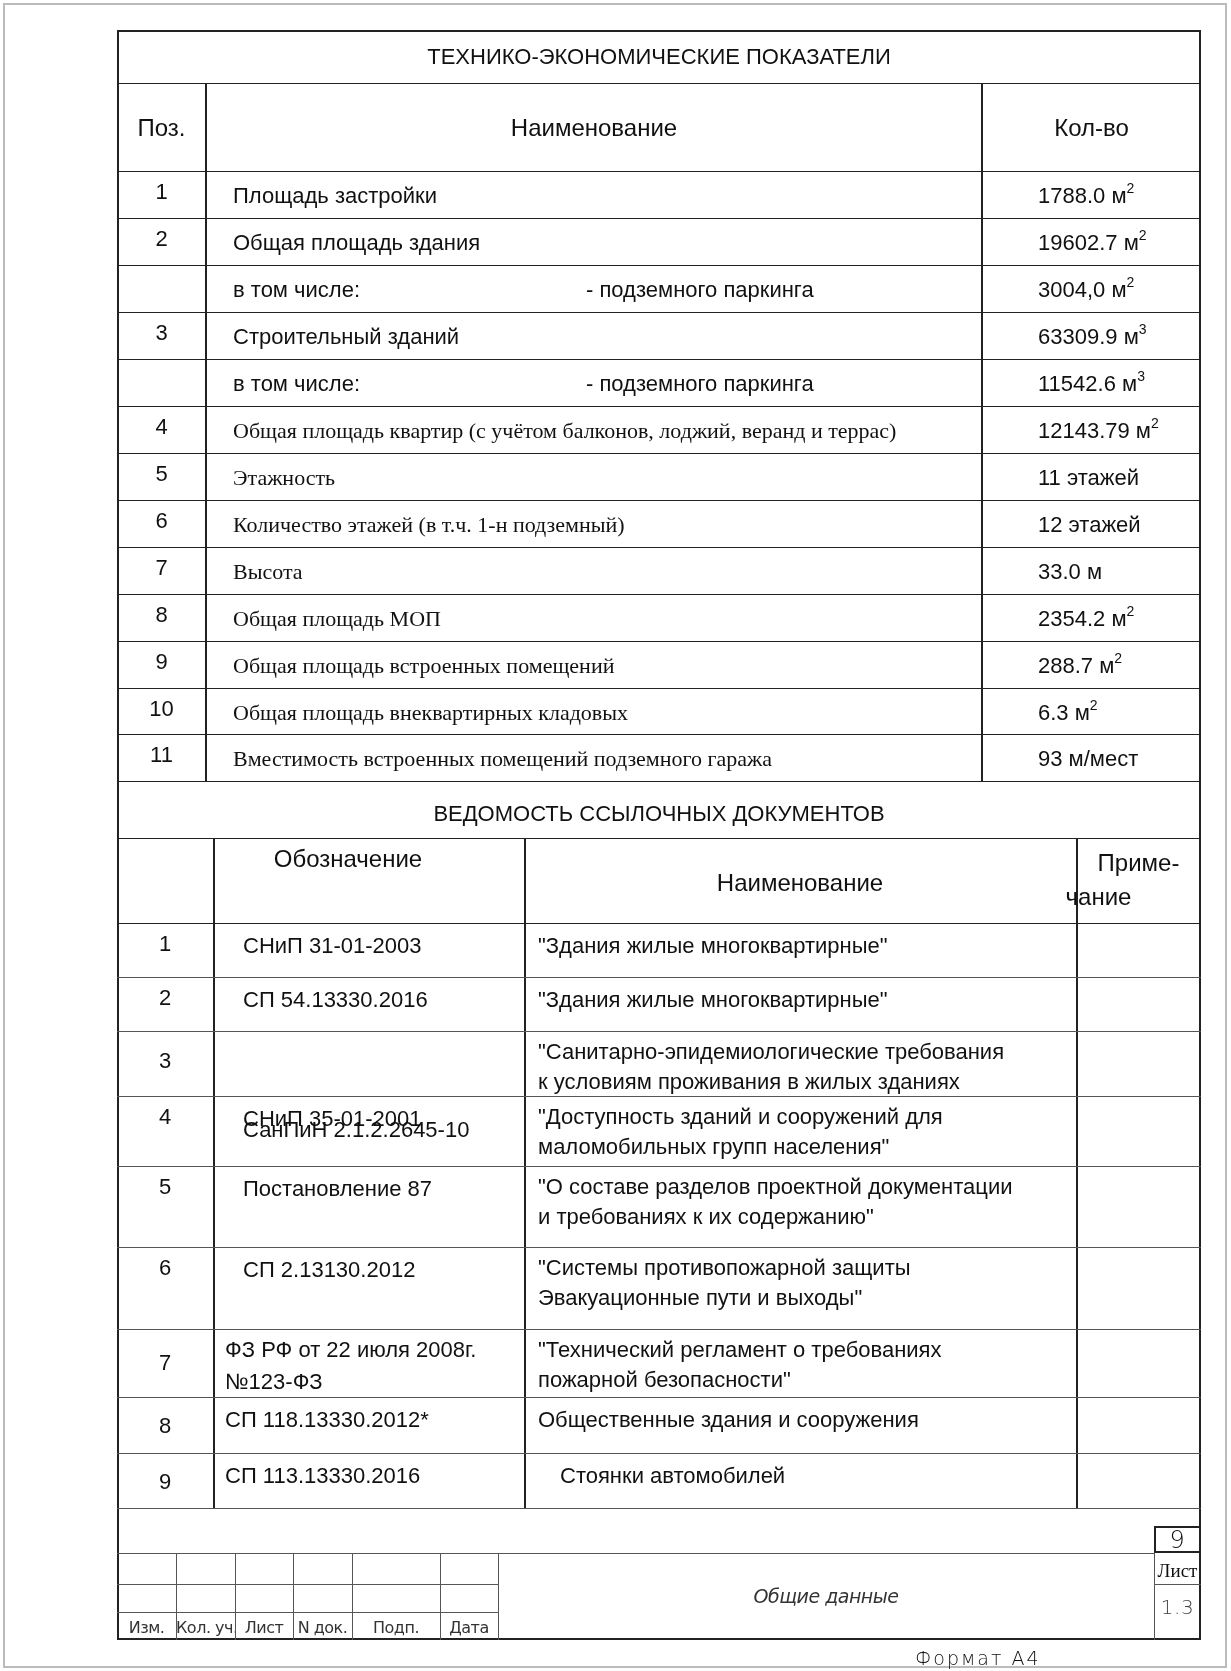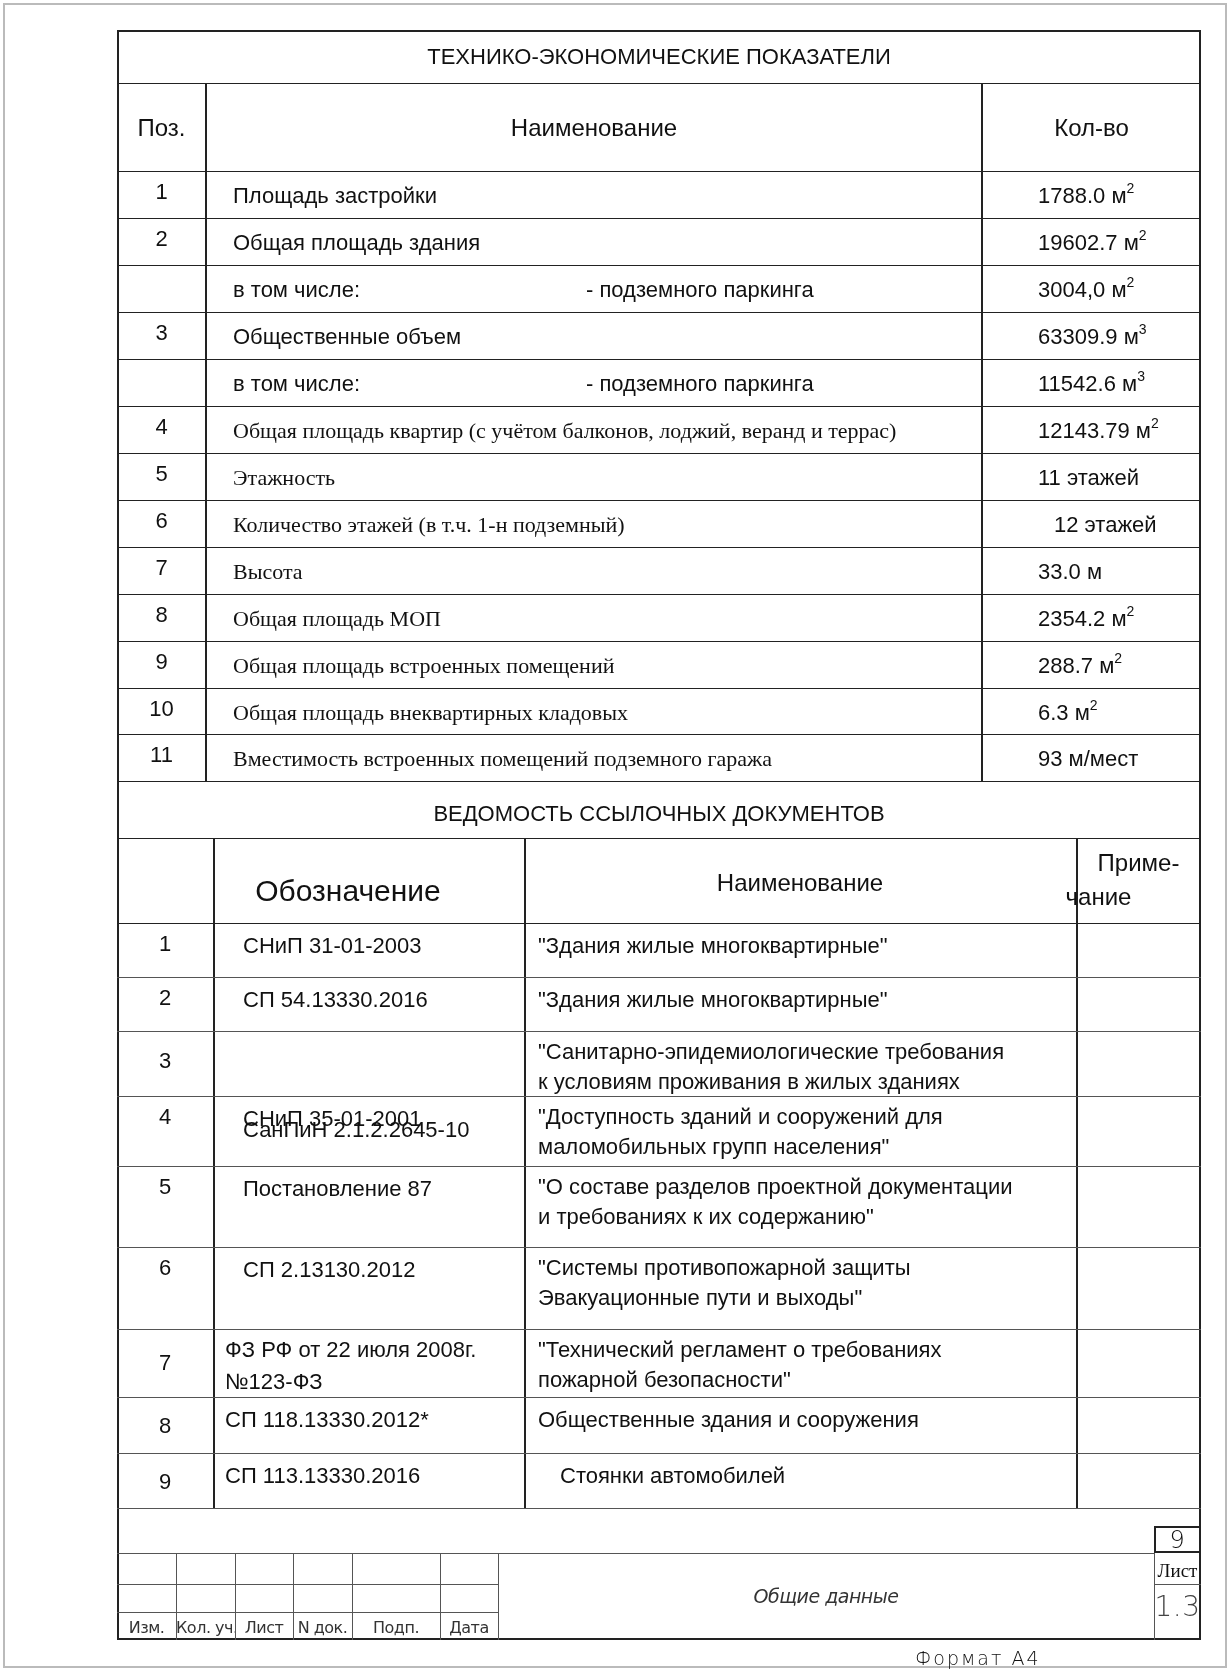--- a/index.html
+++ b/index.html
@@ -50,21 +50,21 @@
     </div>
     <div>
       <div class="t center" style="left:117px;width:89px;top:273px;"></div>
       <div class="t " style="left:233px;top:277px;">в том числе:</div>
       <div class="t" style="left:586px;top:277px;">-  подземного паркинга</div>
       <div class="t" style="left:1038px;top:277px;"><span>3004,0 м</span><sup>2</sup></div>
       <div class="hl" style="left:117px;width:1084px;top:312px;"></div>
     </div>
     <div>
       <div class="t center" style="left:117px;width:89px;top:320px;">3</div>
-      <div class="t " style="left:233px;top:324px;">Общественные объем</div>
+      <div class="t " style="left:233px;top:324px;">Строительный зданий</div>
       <div class="t" style="left:1038px;top:324px;"><span>63309.9 м</span><sup>3</sup></div>
       <div class="hl" style="left:117px;width:1084px;top:359px;"></div>
     </div>
     <div>
       <div class="t center" style="left:117px;width:89px;top:367px;"></div>
       <div class="t " style="left:233px;top:371px;">в том числе:</div>
       <div class="t" style="left:586px;top:371px;">-  подземного паркинга</div>
       <div class="t" style="left:1038px;top:371px;"><span>11542.6 м</span><sup>3</sup></div>
       <div class="hl" style="left:117px;width:1084px;top:406px;"></div>
     </div>
@@ -76,21 +76,21 @@
     </div>
     <div>
       <div class="t center" style="left:117px;width:89px;top:461px;">5</div>
       <div class="t serif" style="left:233px;top:465px;">Этажность</div>
       <div class="t" style="left:1038px;top:465px;"><span>11 этажей</span><sup></sup></div>
       <div class="hl" style="left:117px;width:1084px;top:500px;"></div>
     </div>
     <div>
       <div class="t center" style="left:117px;width:89px;top:508px;">6</div>
       <div class="t serif" style="left:233px;top:512px;">Количество этажей (в т.ч. 1-н подземный)</div>
-      <div class="t" style="left:1038px;top:512px;margin-left:16px;"><span>12 этажей</span><sup></sup></div>
+      <div class="t" style="left:1038px;top:512px;"><span>12 этажей</span><sup></sup></div>
       <div class="hl" style="left:117px;width:1084px;top:547px;"></div>
     </div>
     <div>
       <div class="t center" style="left:117px;width:89px;top:555px;">7</div>
       <div class="t serif" style="left:233px;top:559px;">Высота</div>
       <div class="t" style="left:1038px;top:559px;"><span>33.0 м</span><sup></sup></div>
       <div class="hl" style="left:117px;width:1084px;top:594px;"></div>
     </div>
     <div>
       <div class="t center" style="left:117px;width:89px;top:602px;">8</div>
@@ -118,21 +118,21 @@
   </div>
 
 <div class="hl" style="left:117px;width:1084px;top:781px;"></div>
 <div class="t center" style="left:117px;width:1084px;top:801px;">ВЕДОМОСТЬ ССЫЛОЧНЫХ   ДОКУМЕНТОВ</div>
 <div class="hl" style="left:117px;width:1084px;top:838px;"></div>
 
 <div class="vl" style="left:213px;top:838px;height:670px;"></div>
 <div class="vl" style="left:524px;top:838px;height:670px;"></div>
 <div class="vl" style="left:1076px;top:838px;height:670px;"></div>
 
-<div class="t center" style="left:213px;width:270px;top:878px;font-size:30px;">Обозначение</div>
+<div class="t center" style="left:213px;width:270px;top:846px;font-size:24px;">Обозначение</div>
 <div class="t center" style="left:524px;width:552px;top:870px;font-size:24px;">Наименование</div>
 <div class="t center" style="left:1076px;width:125px;top:850px;font-size:24px;">Приме-</div>
 <div class="t center" style="left:1036px;width:125px;top:884px;font-size:24px;">чание</div>
 <div class="hl" style="left:117px;width:1084px;top:923px;"></div>
 
 <div id="refs-rows">
     <div>
       <div class="t center" style="left:117px;width:96px;top:931px;">1</div>
       <div class="t" style="left:243px;top:933px;">СНиП 31-01-2003</div>
       <div class="t" style="left:538px;top:933px;">"Здания жилые многоквартирные"</div>
@@ -211,15 +211,15 @@
     <div class="vlt" style="left:440px;top:1553px;height:87px;"></div>
     <div class="vlt" style="left:498px;top:1553px;height:87px;"></div>
     <div class="t stamp-lbl center" style="left:117px;width:59px;top:1615px;font-size:16px;font-style:normal;overflow:hidden;">Изм.</div>
     <div class="t stamp-lbl center" style="left:176px;width:59px;top:1615px;font-size:16px;font-style:normal;overflow:hidden;">Кол. уч.</div>
     <div class="t stamp-lbl center" style="left:235px;width:58px;top:1615px;font-size:16px;font-style:normal;overflow:hidden;">Лист</div>
     <div class="t stamp-lbl center" style="left:293px;width:59px;top:1615px;font-size:16px;font-style:normal;overflow:hidden;">N  док.</div>
     <div class="t stamp-lbl center" style="left:352px;width:88px;top:1615px;font-size:16px;font-style:normal;overflow:hidden;">Подп.</div>
     <div class="t stamp-lbl center" style="left:440px;width:58px;top:1615px;font-size:16px;font-style:normal;overflow:hidden;">Дата</div>
   </div>
 <div class="t" style="left:1154px;width:47px;top:1558px;font-family:'Liberation Serif',serif;font-size:19px;text-align:center;">Лист</div>
-<div class="t cad center" style="left:1154px;width:47px;top:1594px;font-size:28px;color:#444;">1.3</div>
+<div class="t cad center" style="left:1154px;width:47px;top:1594px;font-size:20px;color:#444;">1.3</div>
 <div class="t stamp-lbl center" style="left:498px;width:656px;top:1583px;font-size:19px;">Общие данные</div>
 <div class="t cad" style="left:915px;top:1645px;font-size:19px;letter-spacing:2px;">Формат  А4</div>
 
 </body></html>

